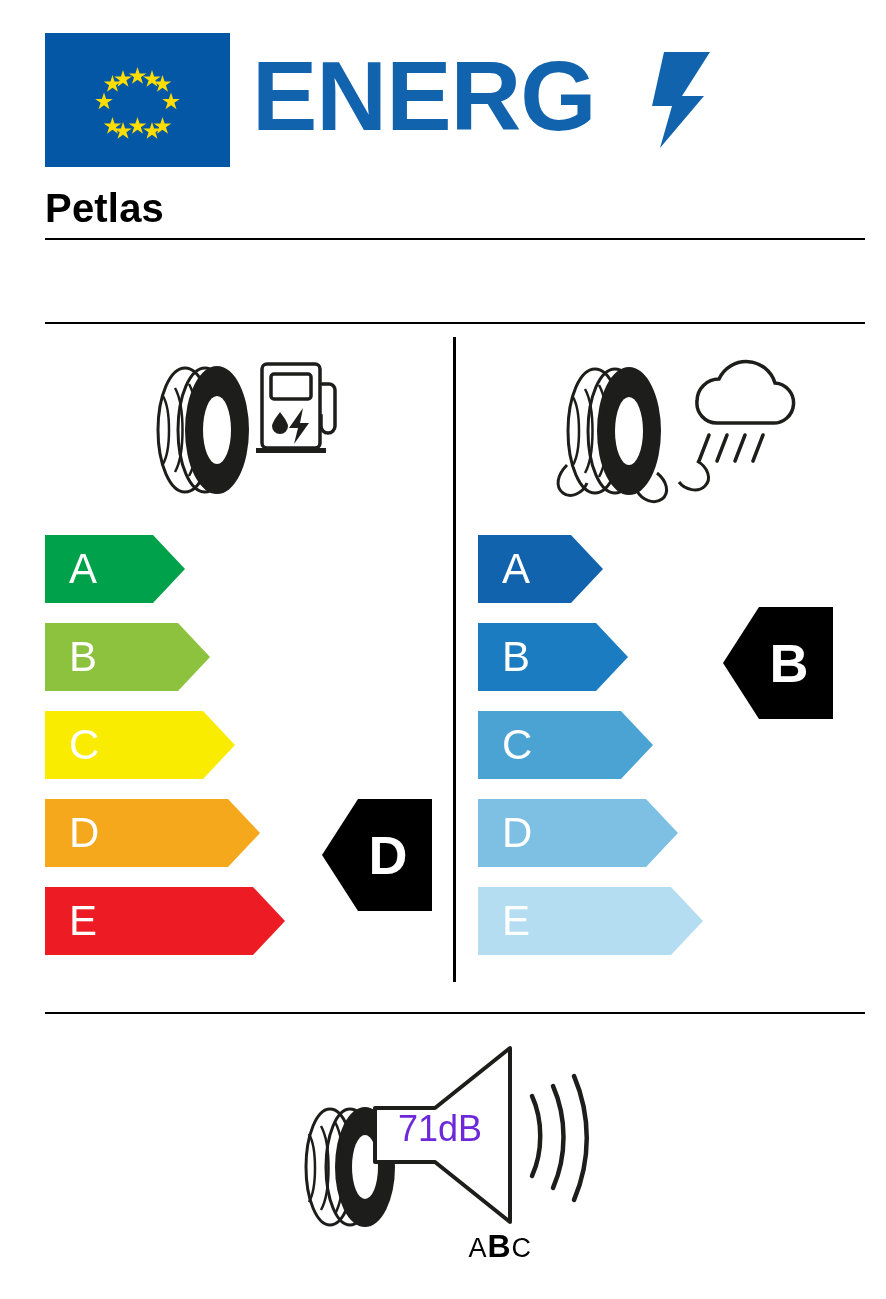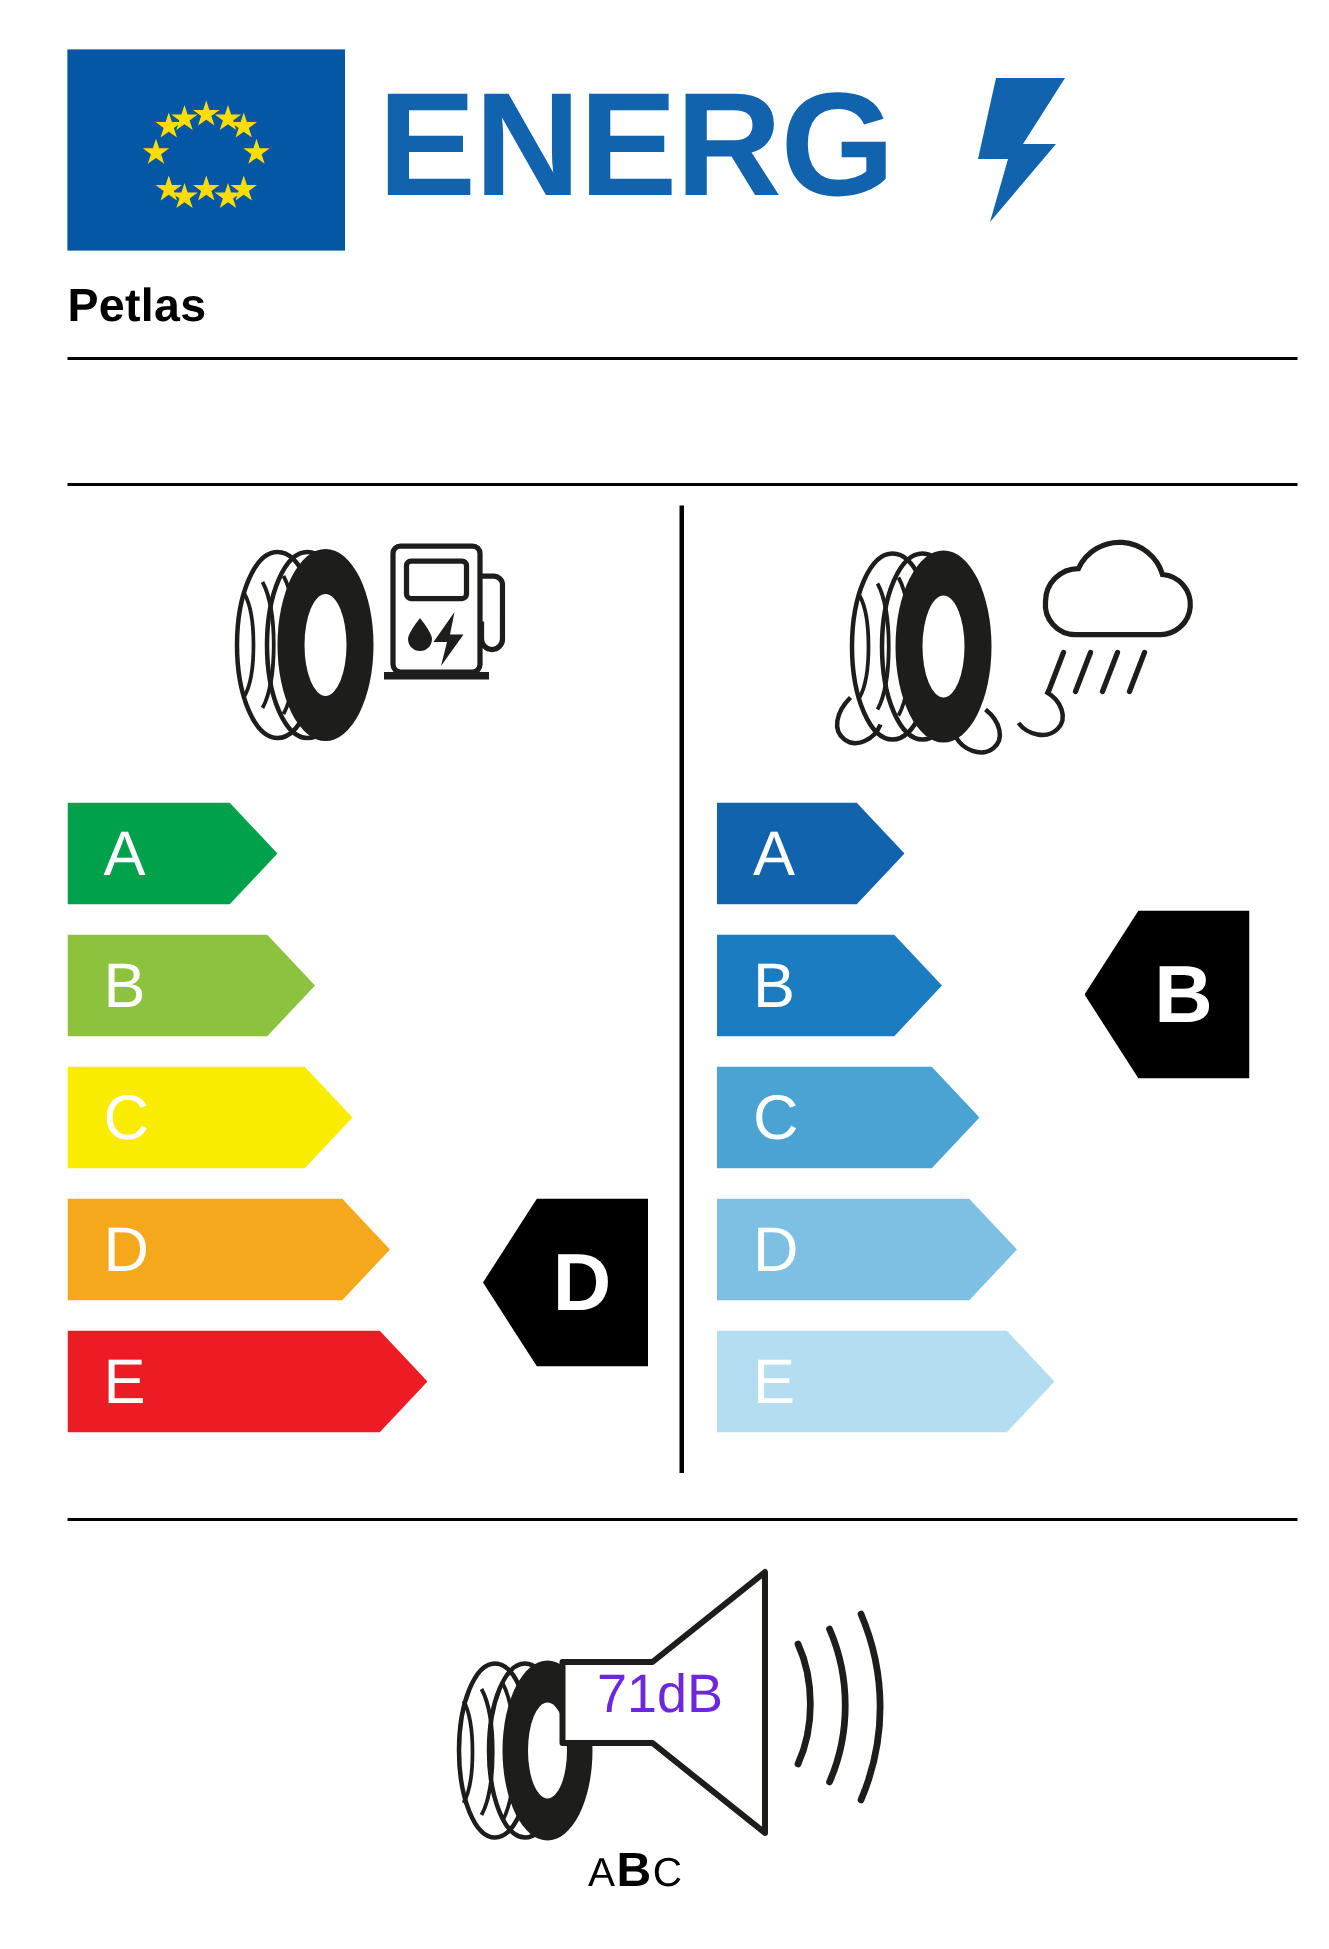--- a/index.html
+++ b/index.html
@@ -37,21 +37,21 @@
     height: 104px;
     display: flex;
     align-items: center;
   }
   .energ-word svg { display:block; }
 
   .brand {
     position: absolute;
     left: 33px;
     top: 186px;
-    font-size: 31px;
+    font-size: 40px;
     font-weight: bold;
     color: #000;
     letter-spacing: .2px;
   }
   .rule {
     position: absolute;
     background: #000;
     height: 2px;
   }
   .rule-1 { left: 33px; top: 238px; width: 820px; }
@@ -120,21 +120,21 @@
     width: 120px;
     text-align: center;
     font-size: 36px;
     color: #6d28d9;
   }
   .noise-classes {
     position: absolute;
     left: 380px;
     top: 1228px;
     width: 140px;
-    text-align: left;
+    text-align: right;
     font-size: 27px;
     color: #000;
     letter-spacing: 1px;
   }
   .noise-classes b { font-size: 32px; font-weight: bold; }
 </style>
 </head>
 <body>
 
 <div class="label">

